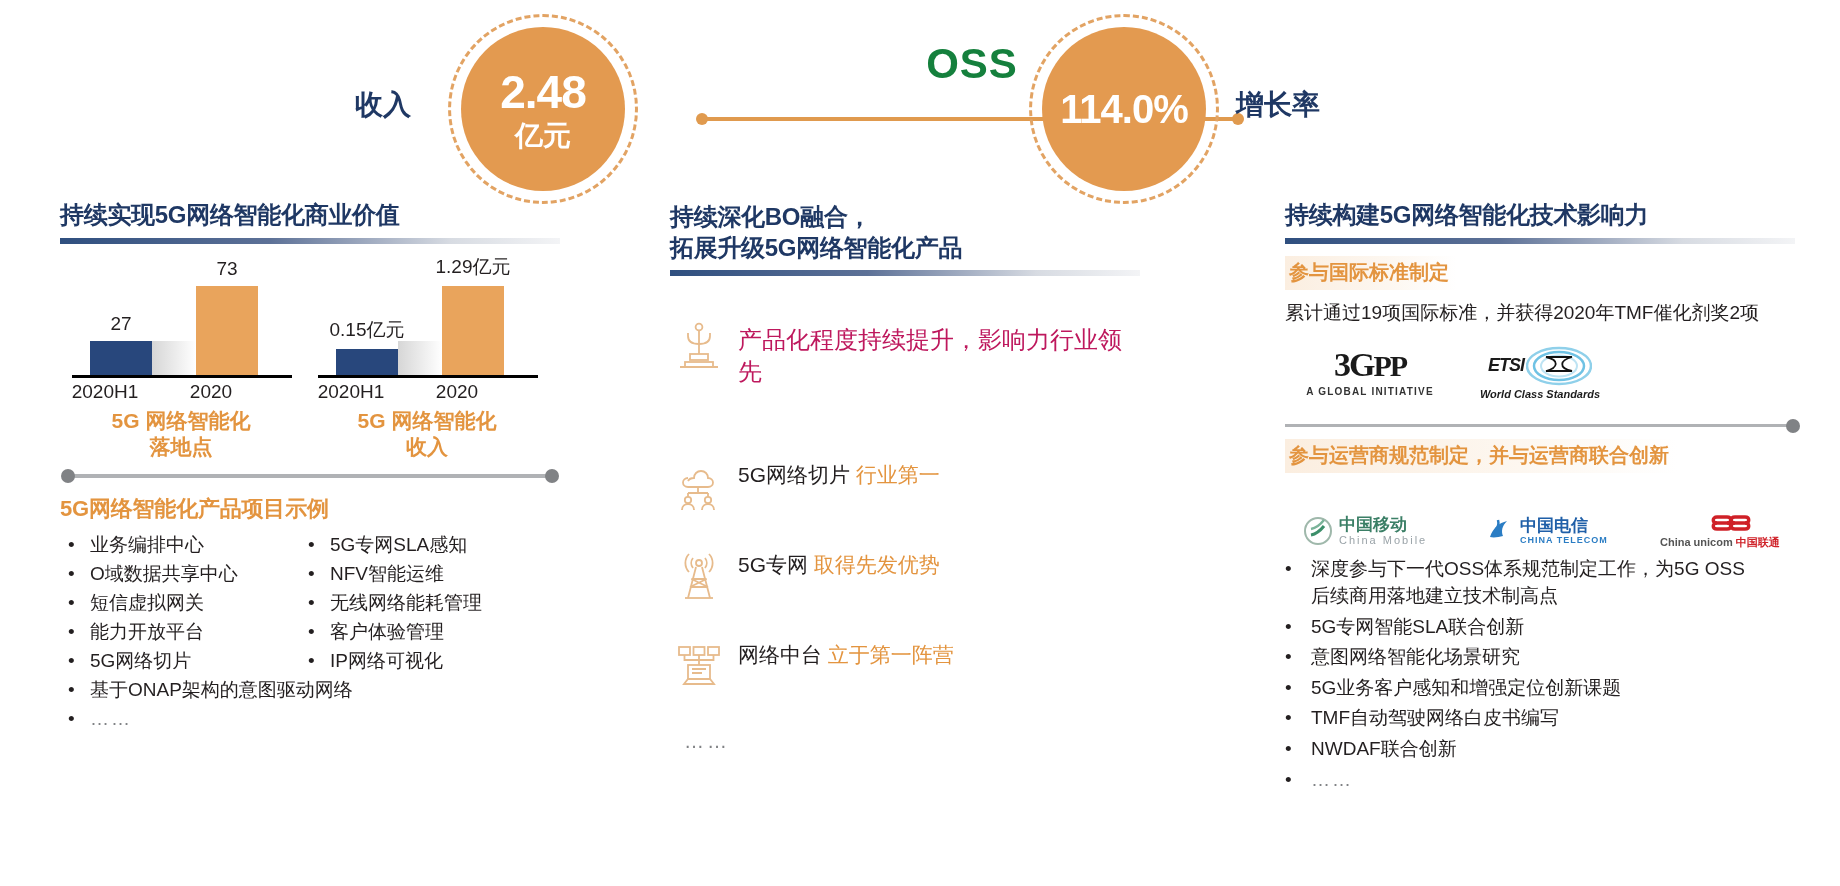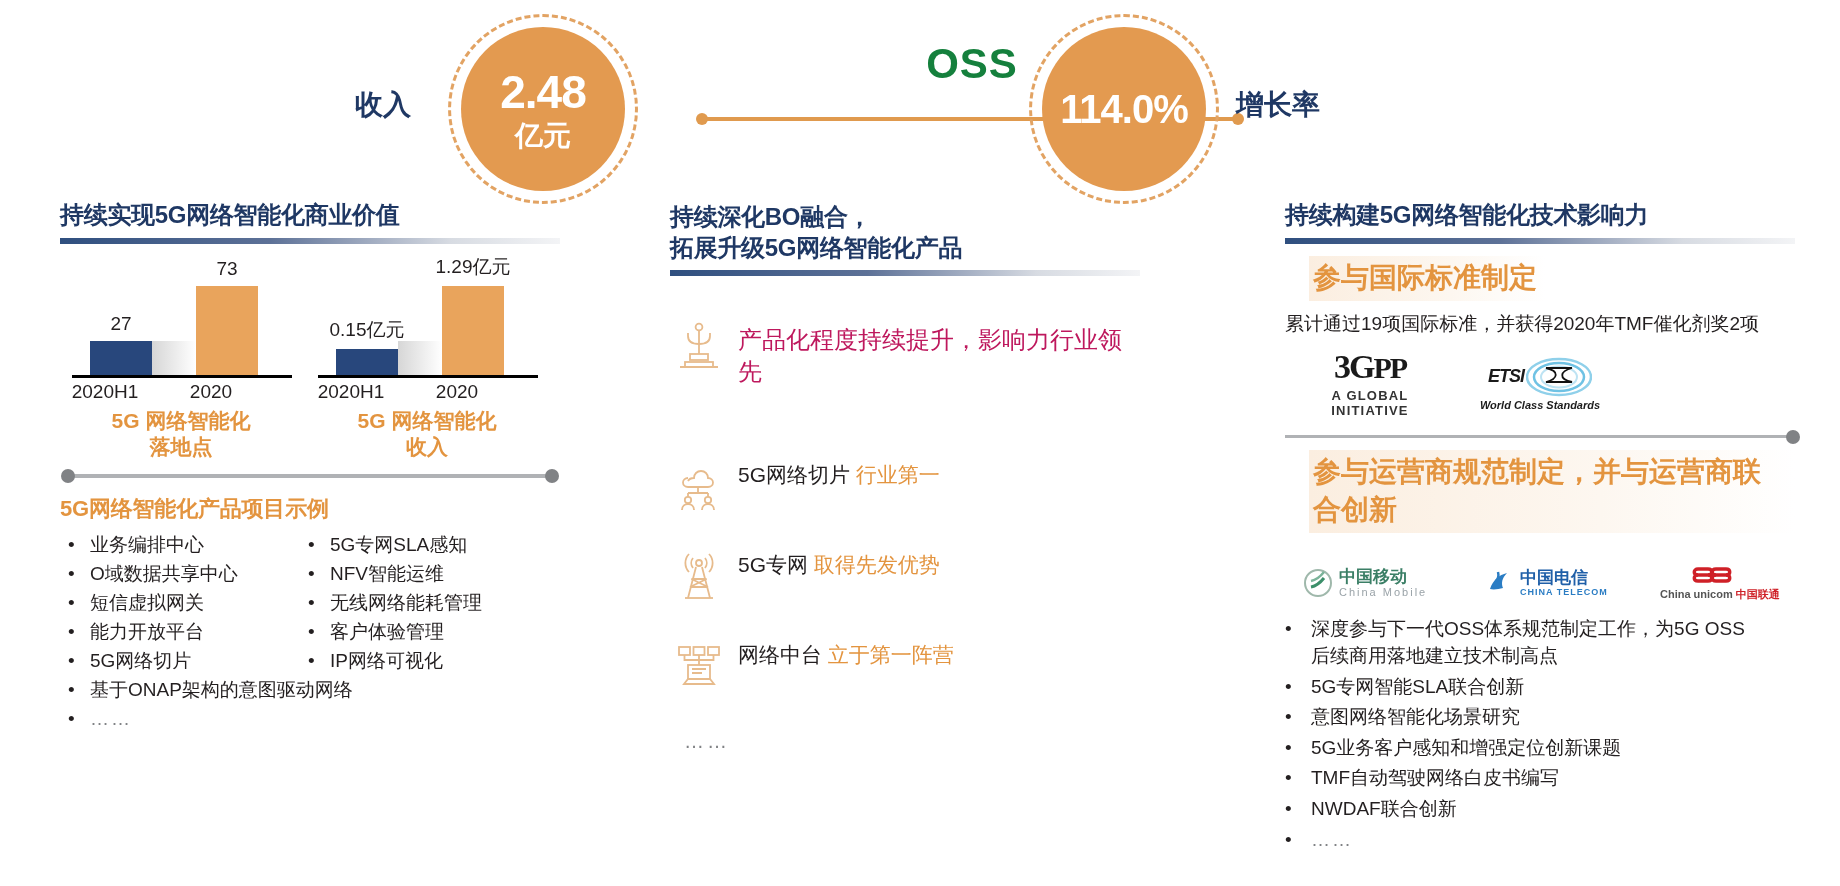--- a/index.html
+++ b/index.html
@@ -135,29 +135,29 @@
     display:flex;align-items:center;justify-content:center;
   }
   .mid-text{flex:1;padding-top:2px;}
   .mid-main{font-size:21px;line-height:1.42;color:#231f20;}
   .mid-accent{font-size:21px;color:#e3943f;}
   .mid-sub{font-size:24px;color:#be185d;margin-top:4px;}
   .mid-ellipsis{position:absolute;left:14px;font-size:20px;color:#808285;letter-spacing:3px;}
 
   
   .pill-head{
-    display:inline-block;font-size:28px;font-weight:bold;color:#e3943f;
+    display:inline-block;font-size:20px;font-weight:bold;color:#e3943f;
     background:linear-gradient(90deg,#fbeee0 0%,#fdf7f0 60%,#ffffff 100%);
-    padding:3px 8px 4px 4px;margin-top:12px;margin-left:24px;
+    padding:3px 8px 4px 4px;margin-top:12px;
   }
   .right-note{font-size:19px;color:#231f20;margin-top:10px;}
   .logo-row{position:relative;height:74px;margin-top:10px;}
   .logo-slot{position:absolute;top:0;height:74px;display:flex;align-items:center;justify-content:center;}
   .carrier-row{position:relative;height:56px;margin-top:14px;}
-  .carrier-slot{position:absolute;top:8px;height:56px;display:flex;align-items:center;}
+  .carrier-slot{position:absolute;top:16px;height:56px;display:flex;align-items:center;}
 
   .rule-dotend{
     position:relative;height:3px;background:#b0b2b5;margin:14px 0 0 0;
   }
   .rule-dotend::after{
     content:"";position:absolute;right:-5px;top:-5px;width:14px;height:14px;border-radius:50%;background:#808285;
   }
   .right-bullets{margin-top:12px;}
   .right-bullets .bul{font-size:19px;line-height:1.45;margin-bottom:3px;}
   .right-bullets .bul .dot{width:26px;flex:0 0 26px;}
@@ -396,21 +396,21 @@
     <div class="pill-head">参与国际标准制定</div>
     <div class="right-note">累计通过19项国际标准，并获得2020年TMF催化剂奖2项</div>
 
     <div class="logo-row">
 
       <div class="logo-slot" style="left:10px;width:150px;">
         <div style="text-align:center;">
           <div style="font-size:34px;font-weight:bold;color:#1a1a1a;letter-spacing:-2px;line-height:1;font-family:'Liberation Serif',serif;">
             <span>3G</span><span style="font-size:30px;">PP</span>
           </div>
-          <div style="font-size:13px;font-weight:bold;color:#333;letter-spacing:1.2px;margin-top:4px;">A GLOBAL INITIATIVE</div>
+          <div style="font-size:10px;font-weight:bold;color:#333;letter-spacing:1.2px;margin-top:4px;">A GLOBAL INITIATIVE</div>
         </div>
       </div>
 
       <div class="logo-slot" style="left:160px;width:190px;">
         <div style="text-align:center;">
           <div style="display:flex;align-items:center;justify-content:center;">
             <span style="font-size:18px;font-weight:bold;font-style:italic;color:#1b1b1b;letter-spacing:-1px;">ETSI</span>
             <svg width="66" height="40" viewBox="0 0 66 40" style="margin-left:2px;">
               <ellipse cx="33" cy="20" rx="32" ry="18" fill="none" stroke="#8fd0ea" stroke-width="2.5"></ellipse>
               <ellipse cx="33" cy="20" rx="25" ry="14" fill="none" stroke="#6fc2e4" stroke-width="2.5"></ellipse>
@@ -446,21 +446,21 @@
           <path d="M5 21c3-9 9-14 17-16-5 5-6 10-4 15-4 1-9 2-13 1z" fill="#2b7dc4"></path>
           <path d="M13 4c1 4 0 7-2 9" fill="none" stroke="#2b7dc4" stroke-width="2.5"></path>
         </svg>
         <div style="margin-left:5px;">
           <div style="font-size:17px;font-weight:bold;color:#1f5fa8;line-height:1.05;">中国电信</div>
           <div style="font-size:9px;font-weight:bold;color:#2b7dc4;letter-spacing:1px;">CHINA TELECOM</div>
         </div>
       </div>
 
       <div class="carrier-slot" style="left:375px;">
-        <div style="display:flex;flex-direction:column;align-items:flex-start;">
+        <div style="display:flex;flex-direction:column;align-items:center;">
           <svg width="56" height="24" viewBox="0 0 56 24" style="margin-left:26px;">
             <g fill="none" stroke="#cf2027" stroke-width="3.4">
               <path d="M12 5h10M12 11h10M12 17h10"></path>
               <path d="M12 5c-5 0-5 6 0 6M22 5c5 0 5 6 0 6"></path>
               <path d="M12 11c-5 0-5 6 0 6M22 11c5 0 5 6 0 6"></path>
               <path d="M30 5h10M30 11h10M30 17h10"></path>
               <path d="M30 5c-5 0-5 6 0 6M40 5c5 0 5 6 0 6"></path>
               <path d="M30 11c-5 0-5 6 0 6M40 11c5 0 5 6 0 6"></path>
             </g>
           </svg>

